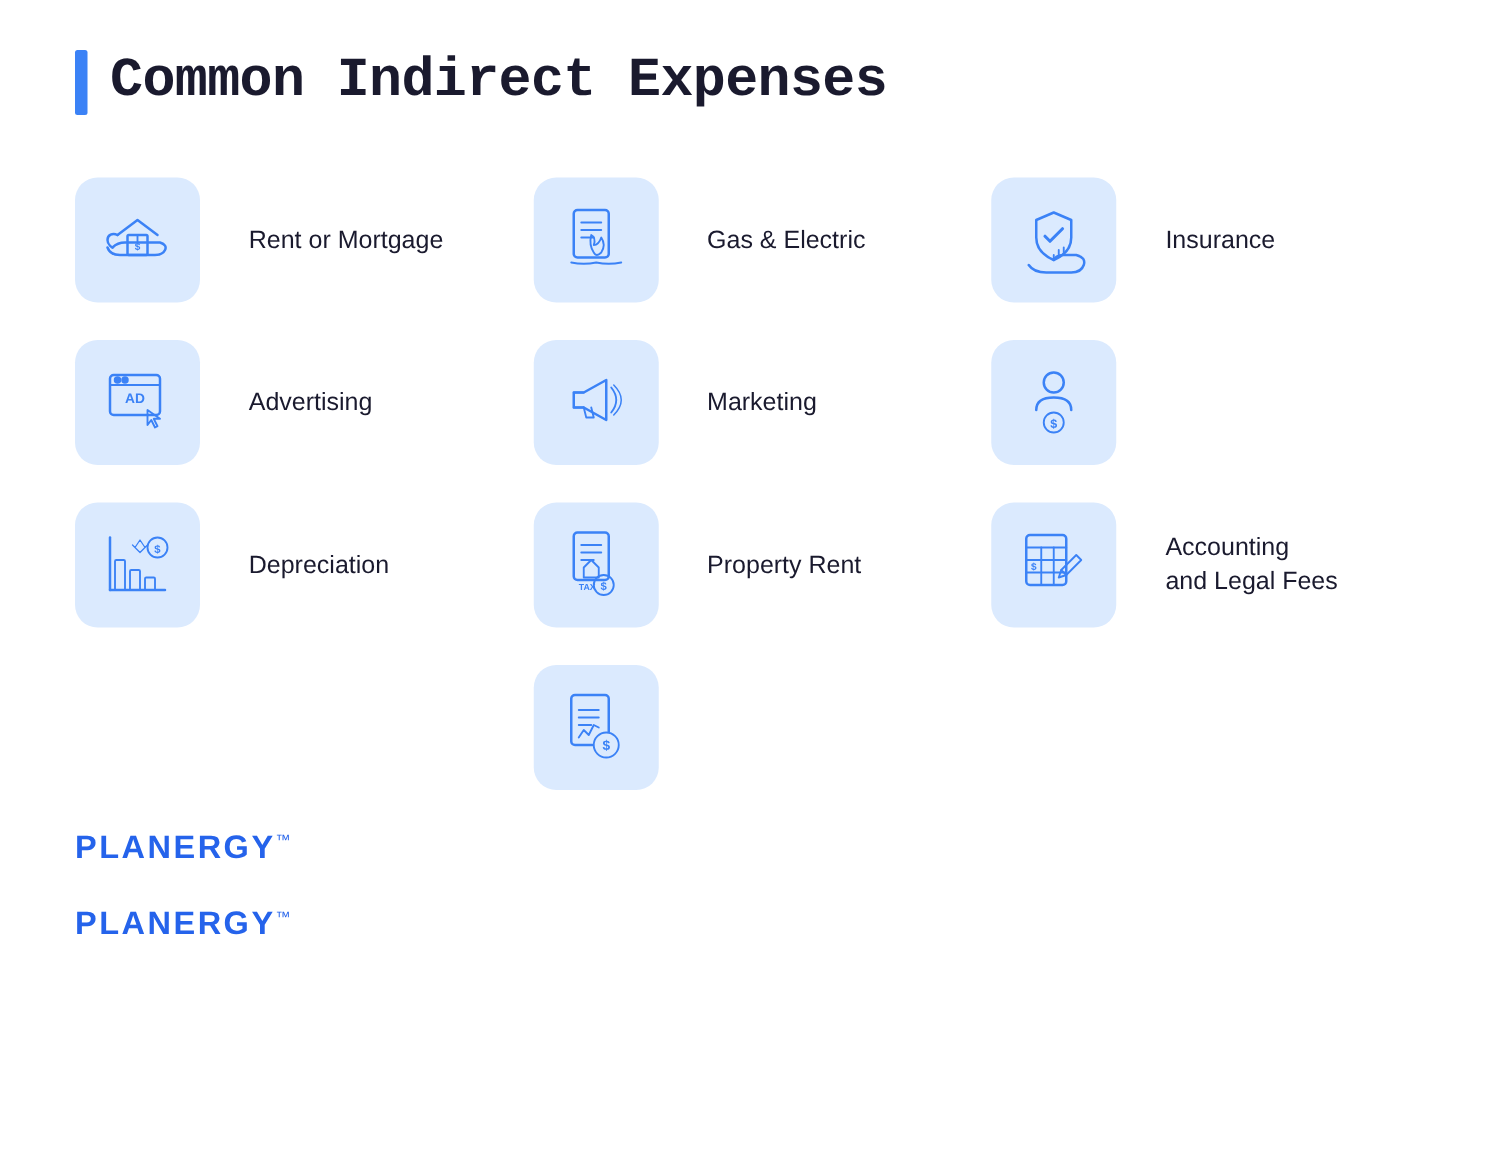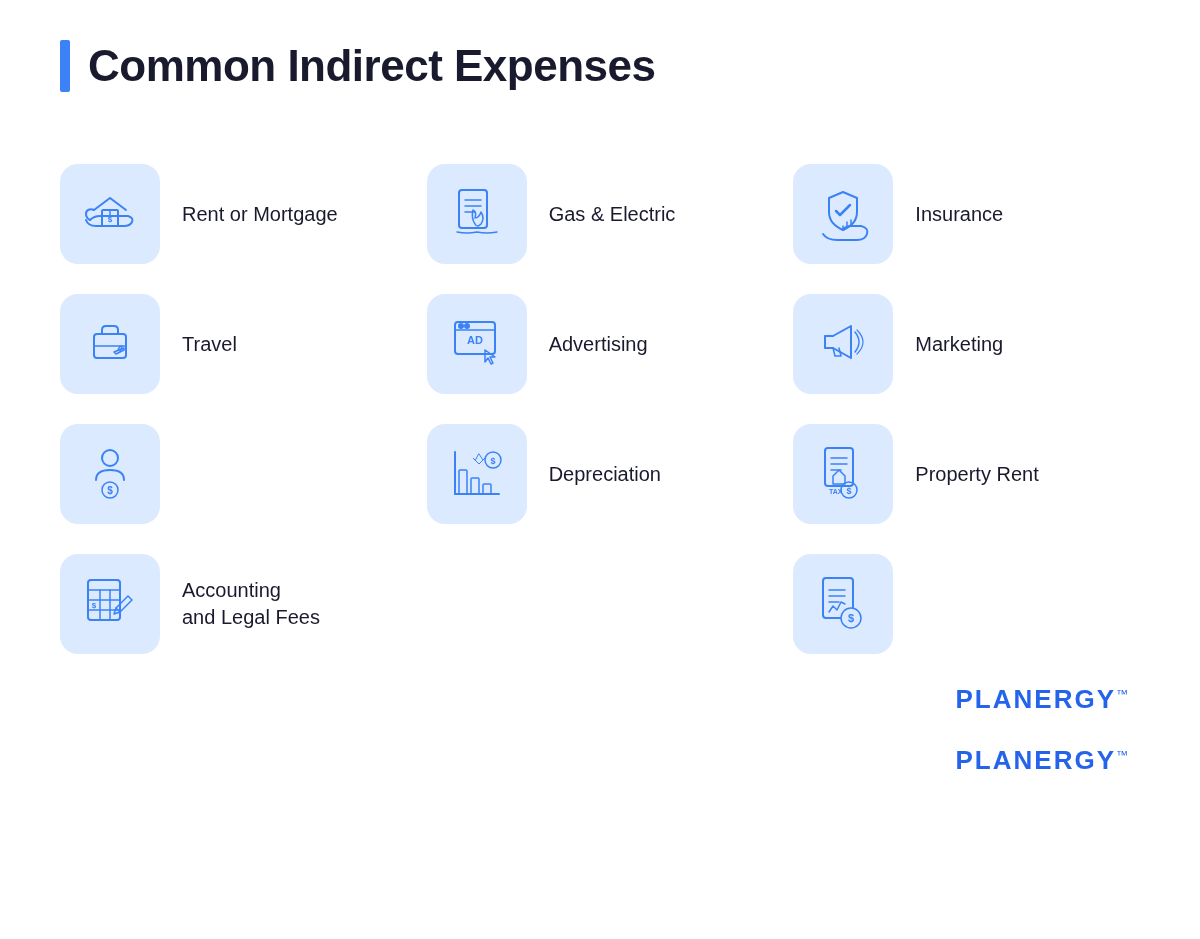--- a/index.html
+++ b/index.html
@@ -5,22 +5,23 @@
     * { box-sizing: border-box; margin: 0; padding: 0; }
     body {
       background: #ffffff;
       font-family: 'Segoe UI', Arial, sans-serif;
       width: 1200px;
       min-height: 939px;
       padding: 40px 60px 40px 60px;
     }
     .page-title-wrapper {
       display: flex;
-      align-items: center;
-      margin-bottom: 72px;
+      align-items: flex-start;
+      margin-bottom: 50px;
+      font-family: Liberation Mono, monospace;
     }
     .title-bar {
       width: 10px;
       height: 52px;
       background: #3b82f6;
       border-radius: 2px;
       margin-right: 18px;
       flex-shrink: 0;
     }
     .page-title {
@@ -51,23 +52,23 @@
     }
     .icon-box svg {
       width: 60px;
       height: 60px;
     }
     .item-label {
       font-size: 20px;
       font-weight: 400;
       color: #1a1a2e;
       line-height: 1.35;
+      margin-left: 17px;
     }
     .branding {
-      text-align: right;
       margin-top: 30px;
       padding-right: 10px;
     }
     .brand-text {
       font-size: 26px;
       font-weight: 800;
       color: #2563eb;
       letter-spacing: 2px;
     }
     .brand-tm {
@@ -120,34 +121,20 @@
     <path d="M30 10 L44 16 L44 30 Q44 42 30 48 Q16 42 16 30 L16 16 Z" stroke="#3b82f6" stroke-width="2"></path>
     <path d="M23 29 L27 33 L37 23" stroke="#3b82f6" stroke-width="2.5"></path>
 
     <path d="M10 52 Q14 58 24 58 L44 58 Q52 58 54 52 Q56 46 48 44 L38 44 Q32 44 30 48" stroke="#3b82f6" stroke-width="2" fill="none"></path>
     <path d="M38 44 L38 38" stroke="#3b82f6" stroke-width="1.5"></path>
     <path d="M34 44 L34 40" stroke="#3b82f6" stroke-width="1.5"></path>
     <path d="M30 44 L30 48" stroke="#3b82f6" stroke-width="1.5"></path>
   </svg></span>
       </div>
       <span class="item-label">Insurance</span>
-    </div>
-    <div class="item">
-      <div class="icon-box">
-        <span><svg viewBox="0 0 60 60" fill="none" stroke="#3b82f6" stroke-width="2" stroke-linecap="round" stroke-linejoin="round">
-
-    <rect x="14" y="22" width="32" height="24" rx="3" stroke="#3b82f6" stroke-width="2"></rect>
-    <path d="M22 22 L22 18 Q22 14 26 14 L34 14 Q38 14 38 18 L38 22" stroke="#3b82f6" stroke-width="2"></path>
-    <line x1="14" y1="34" x2="46" y2="34" stroke="#3b82f6" stroke-width="1.5"></line>
-
-    <path d="M34 40 L44 36 L44 38 L36 42 Z" stroke="#3b82f6" stroke-width="1.5" fill="none"></path>
-    <path d="M38 38 L40 34 L42 35 L40 39" stroke="#3b82f6" stroke-width="1.5" fill="none"></path>
-  </svg></span>
-      </div>
-      <span class="item-label">Travel</span>
     </div>
     <div class="item">
       <div class="icon-box">
         <span><svg viewBox="0 0 60 60" fill="none" stroke="#3b82f6" stroke-width="2" stroke-linecap="round" stroke-linejoin="round">
 
     <rect x="8" y="10" width="40" height="32" rx="3" stroke="#3b82f6" stroke-width="2"></rect>
     <line x1="8" y1="18" x2="48" y2="18" stroke="#3b82f6" stroke-width="1.5"></line>
     <circle cx="14" cy="14" r="2" fill="#3b82f6"></circle>
     <circle cx="20" cy="14" r="2" fill="#3b82f6"></circle>
     <text x="28" y="32" text-anchor="middle" font-size="11" fill="#3b82f6" stroke="none" font-weight="bold">AD</text>

